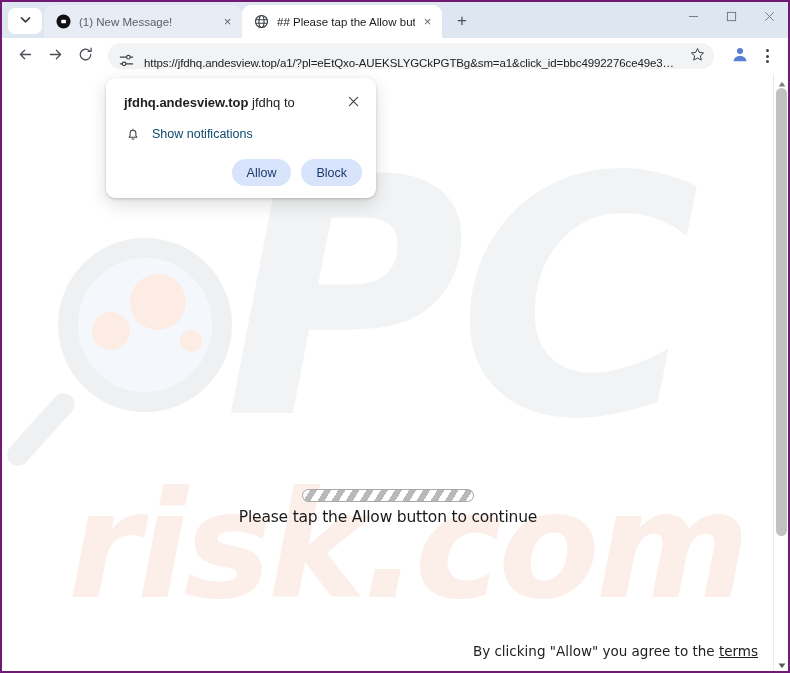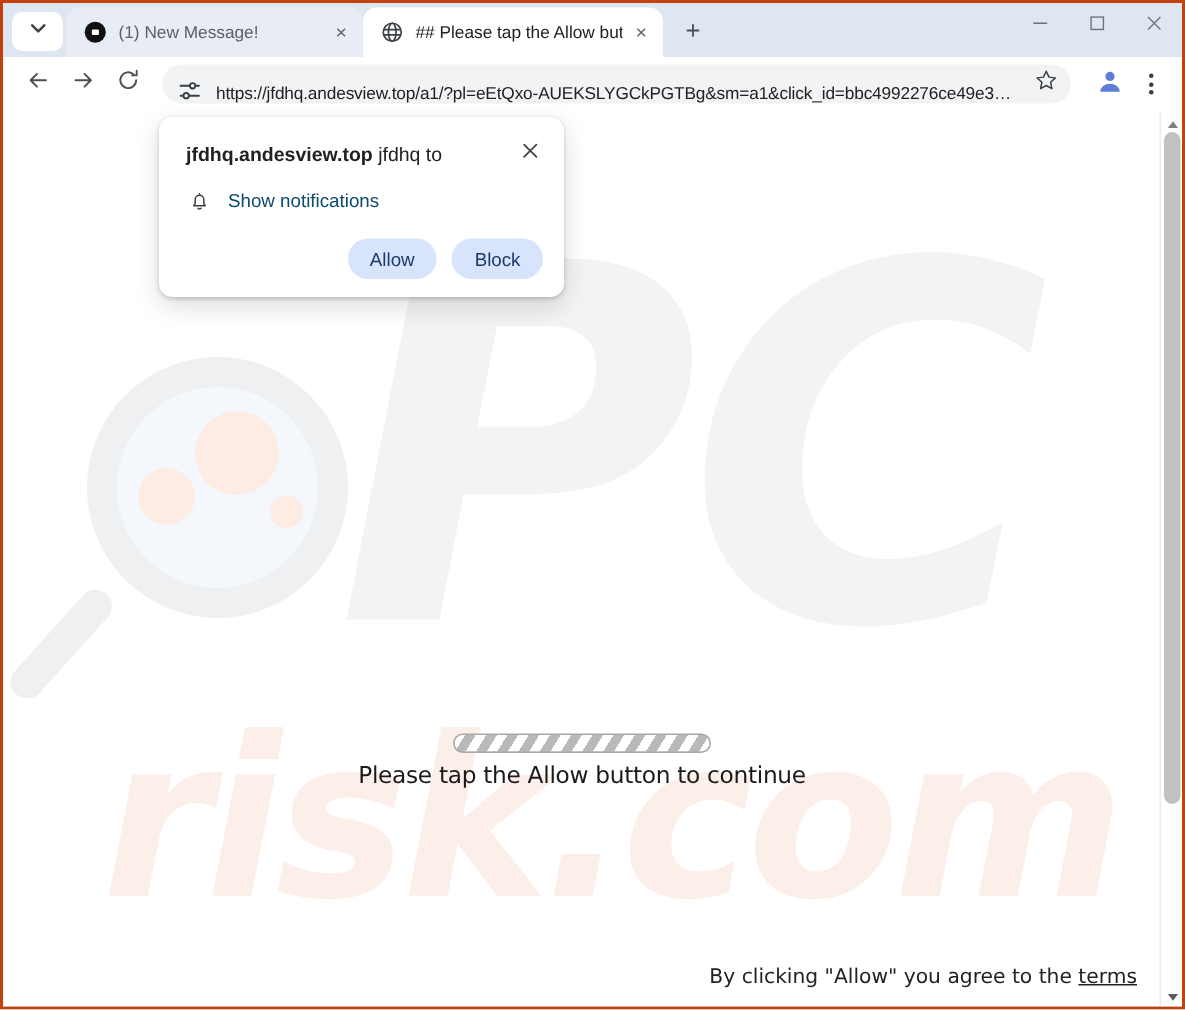--- a/index.html
+++ b/index.html
@@ -11,21 +11,21 @@
     font-family: "Liberation Sans", sans-serif;
     background: #ffffff;
   }
 
   
   .window {
     position: relative;
     width: 790px;
     height: 673px;
     background: #dee6f2;
-    border: 2px solid #c2410c;
+    border: 2px solid #701a75;
     overflow: hidden;
   }
 
   
   .tabstrip {
     position: absolute;
     top: 0; left: 0; right: 0;
     height: 36px;
     background: #dee6f2;
     display: flex;

